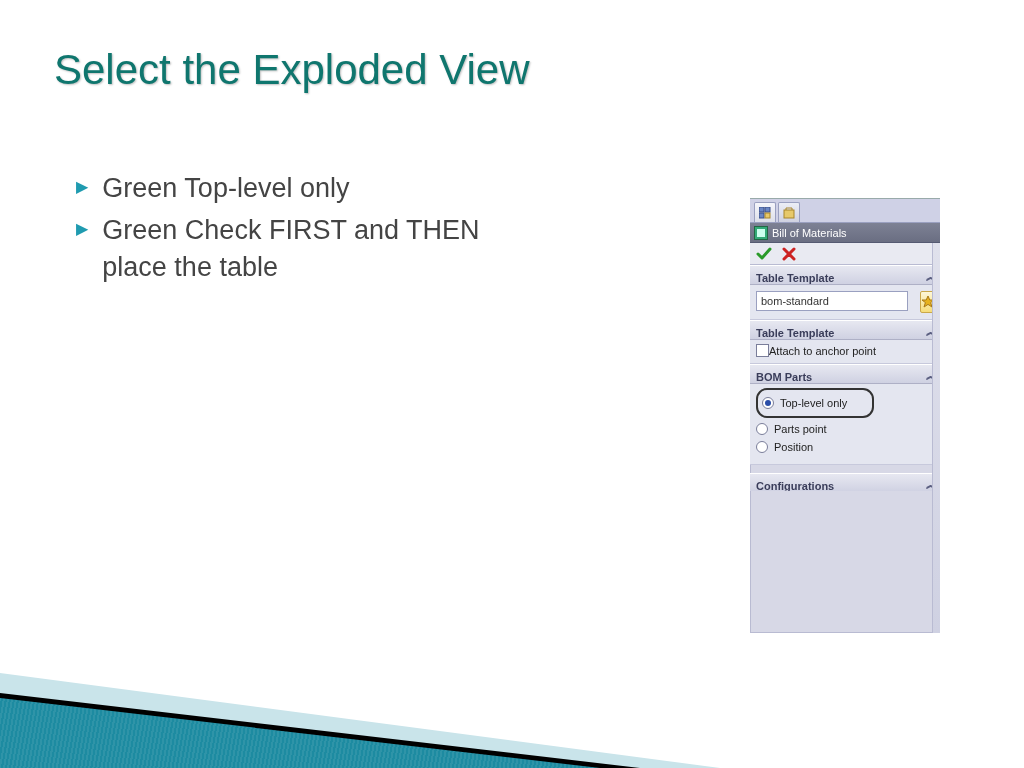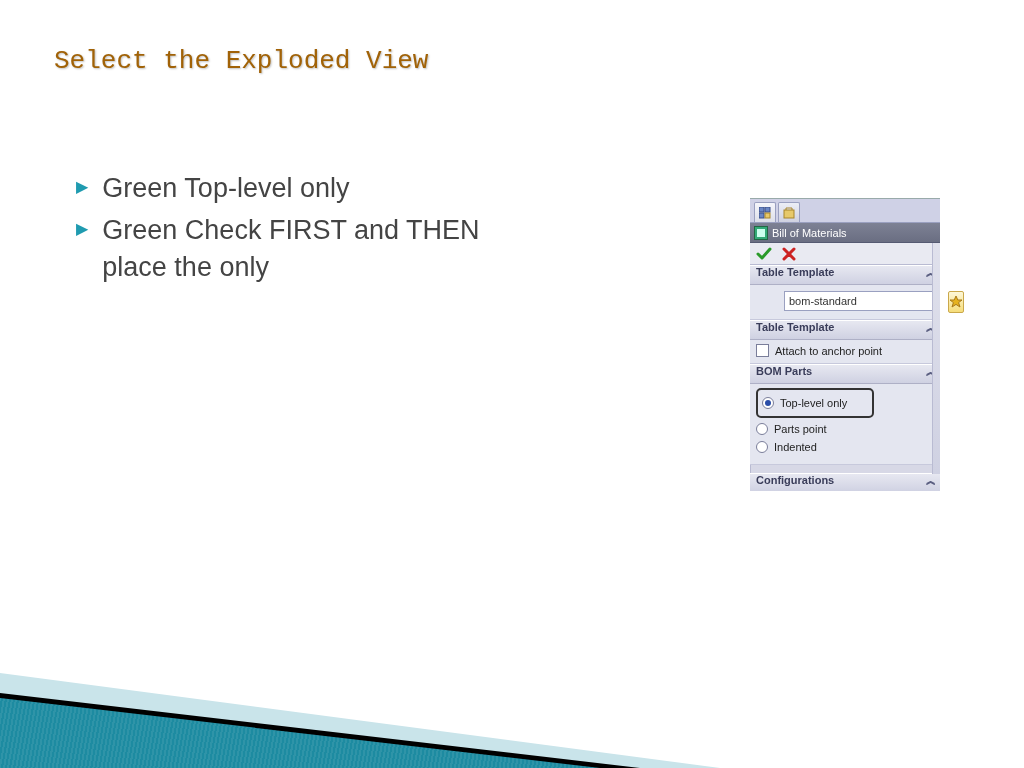--- a/index.html
+++ b/index.html
@@ -2,24 +2,23 @@
 <html><head>
 <meta charset="utf-8">
 <style>
   * { box-sizing: border-box; margin: 0; padding: 0; }
   html, body { width: 1024px; height: 768px; overflow: hidden; font-family: "Segoe UI", "Trebuchet MS", Arial, sans-serif; background: #fff; }
   .slide { position: relative; width: 1024px; height: 768px; background: #fff; }
 
   
   .title {
     position: absolute; left: 54px; top: 46px;
-    font-size: 26px; font-weight: 400; color: #a16207;
+    font-size: 42px; font-weight: 400; color: #0f766e;
     text-shadow: 1px 1px 2px rgba(0,0,0,0.25);
     letter-spacing: 0px;
-    font-family: Liberation Mono, monospace;
   }
 
   
   .bullets { position: absolute; left: 76px; top: 170px; width: 470px; }
   .bullet-row { display: flex; align-items: flex-start; margin-bottom: 6px; color: #444; font-size: 27px; line-height: 1.35; }
   .bullet-marker { color: #1f9bb0; margin-right: 14px; margin-top: 6px; font-size: 16px; flex: 0 0 auto; }
   .bullet-text { flex: 1 1 auto; }
 
   
   .wedge-light { position:absolute; left:0; bottom:0; width:0; height:0;
@@ -29,76 +28,76 @@
   .wedge-teal  { position:absolute; left:0; bottom:0; width:0; height:0;
     border-bottom: 70px solid #1d8ba1; border-right: 600px solid transparent; }
   .wedge-teal::after{
     content:""; position:absolute; left:-1px; bottom:-70px; width:600px; height:70px;
     background: repeating-linear-gradient(100deg, rgba(255,255,255,0.08) 0 2px, rgba(0,0,0,0) 2px 4px);
     clip-path: polygon(0 0, 100% 100%, 0 100%);
   }
 
   
   .panel-wrap {
-    position:absolute; left:750px; top:198px; width:190px; height:276px;
+    position:absolute; left:750px; top:198px; width:190px; height:435px;
     background:#d7d8e6; border-top: 1px solid #9aa;
     font-family: Tahoma, Arial, sans-serif; font-size: 11px; color:#222;
     box-shadow: 0 0 0 1px #b9bbd2 inset;
   }
   .tabstrip { height:24px; background:#cfd1e6; display:flex; align-items:flex-end; padding:2px 4px 0 4px; gap:2px; border-bottom:1px solid #9aa0c0;}
   .tab { width:22px; height:20px; background:linear-gradient(#f5f6fb,#dddfe9); border:1px solid #9aa0c0; border-bottom:none; border-radius:2px 2px 0 0; display:flex; align-items:center; justify-content:center;}
   .tab.inactive{background:linear-gradient(#eceef6,#cfd1e0);}
   .titlebar { height:20px; background:linear-gradient(#7d8194,#6a6e82); color:#fff; display:flex; align-items:center; padding:0 4px; border-bottom:1px solid #555a72;}
   .titlebar .ticon{width:14px;height:14px;margin-right:4px; background:#3a7; border:1px solid #264; position:relative;}
   .titlebar .ticon::after{content:"";position:absolute;inset:2px;background:#cfe;}
   .confirm-row{height:22px; background:#e9eaf2; display:flex; align-items:center; padding:0 6px; gap:10px; border-bottom:1px solid #b9bbd2;}
   .check-icon svg, .x-icon svg { display:block; }
 
   .section-head{
     height:20px; background:linear-gradient(#e7e8f1,#cfd1e2);
     border-top:1px solid #fff; border-bottom:1px solid #aeb0c6;
-    display:flex; align-items:flex-start; justify-content:space-between;
+    display:flex; align-items:flex-end; justify-content:space-between;
     padding:0 6px; color:#3a3d5a; font-weight:bold;gap:26px;
   }
   .chev{color:#5a5e80; font-size:10px; letter-spacing:-2px;}
   .section-body{ background:#e4e6f0; padding:6px; border-bottom:1px solid #c7c9dc;}
-  .input-row{display:flex; gap:12px;margin-left:28px;}
+  .input-row{display:flex; gap:12px;}
   .txt{
     flex:1 1 auto; height:20px; background:#fff; border:1px solid #9aa0c0;
     padding:2px 4px; font-size:11px; color:#333;
   }
   .star-btn{
     width:22px; height:22px; background:linear-gradient(#fdf7d8,#f6dd7a);
     border:1px solid #caa84a; border-radius:2px; display:flex; align-items:center; justify-content:center;
   }
-  .chk-row{display:flex; align-items:center; gap:6px;}
+  .chk-row{display:flex; align-items:center; }
   .chk{width:13px;height:13px;border:1px solid #7a7e9a;background:#fff;}
   .radio-row{display:flex; align-items:center; gap:6px; margin:4px 0; padding:1px 0;}
   .radio{width:12px;height:12px;border:1px solid #7a7e9a;border-radius:50%;background:#fff;display:flex;align-items:center;justify-content:center;}
   .radio.sel::after{content:"";width:6px;height:6px;border-radius:50%;background:#2a4da8;}
-  .boxed{border:2px solid #333; padding:2px 4px; width:118px; border-radius:5px;}
+  .boxed{border:2px solid #333; padding:2px 4px; width:118px; border-radius:11px;}
   .section-body.tight{padding:4px 6px 6px 6px;}
   .cut{height:18px; overflow:hidden;margin-top:8px;}
   .scroll-edge{position:absolute; right:0; top:44px; bottom:0; width:8px; background:linear-gradient(#e0e1ec,#cfd1e2); border-left:1px solid #b9bbd2;}
 </style>
 </head>
 <body>
 
 <div class="slide">
 
   <h1 class="title">Select the Exploded View</h1>
 
   <div class="bullets">
     <div class="bullet-row">
       <span class="bullet-marker">▶</span>
       <span class="bullet-text">Green Top-level only</span>
     </div>
     <div class="bullet-row">
       <span class="bullet-marker">▶</span>
-      <span class="bullet-text">Green Check FIRST and THEN place the only</span>
+      <span class="bullet-text">Green Check FIRST and THEN place the table</span>
     </div>
   </div>
 
   <div class="panel-wrap">
     <div class="scroll-edge"></div>
 
     <div class="tabstrip">
       <div class="tab">
         <svg width="12" height="12" viewBox="0 0 12 12">
             <rect x="0" y="0" width="5" height="5" fill="#6a86c4" stroke="#3a4e88"></rect>
@@ -169,21 +168,21 @@
           <span class="radio sel"></span>
           <span>Top-level only</span>
         </div>
       </div>
       <div class="radio-row">
         <span class="radio"></span>
         <span>Parts point</span>
       </div>
       <div class="radio-row">
         <span class="radio"></span>
-        <span>Indented</span>
+        <span>Position</span>
       </div>
     </div>
 
     <div class="cut">
       <div class="section-head">
         <span>Configurations</span>
         <span class="chev">︽</span>
       </div>
     </div>
   </div>

